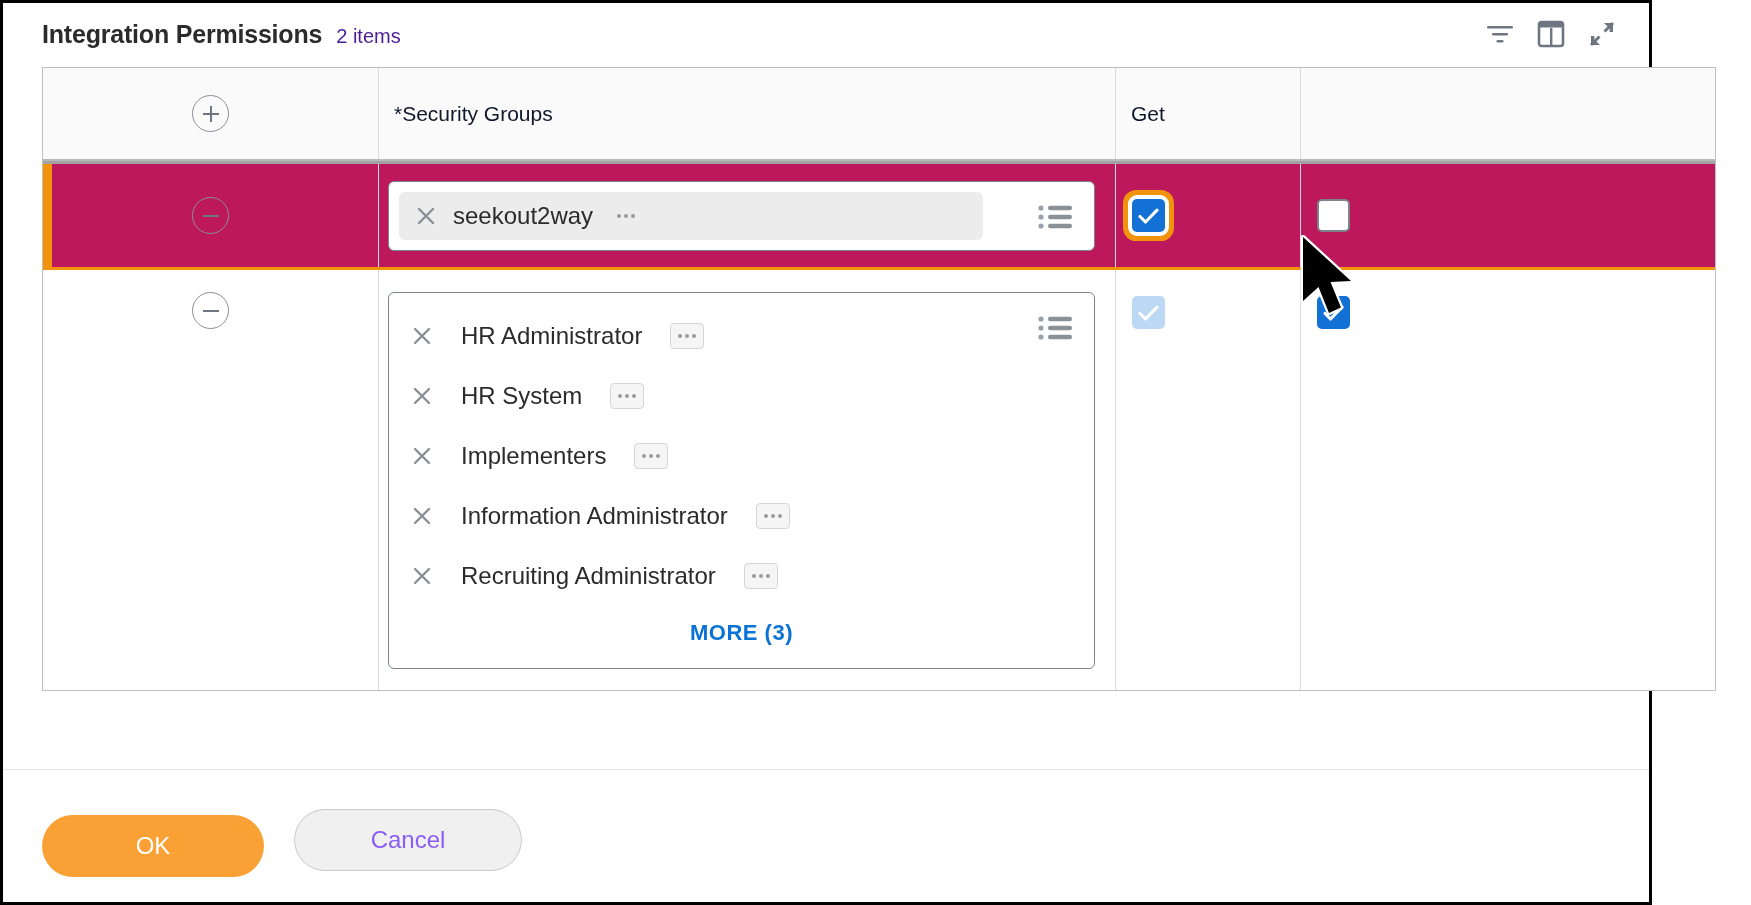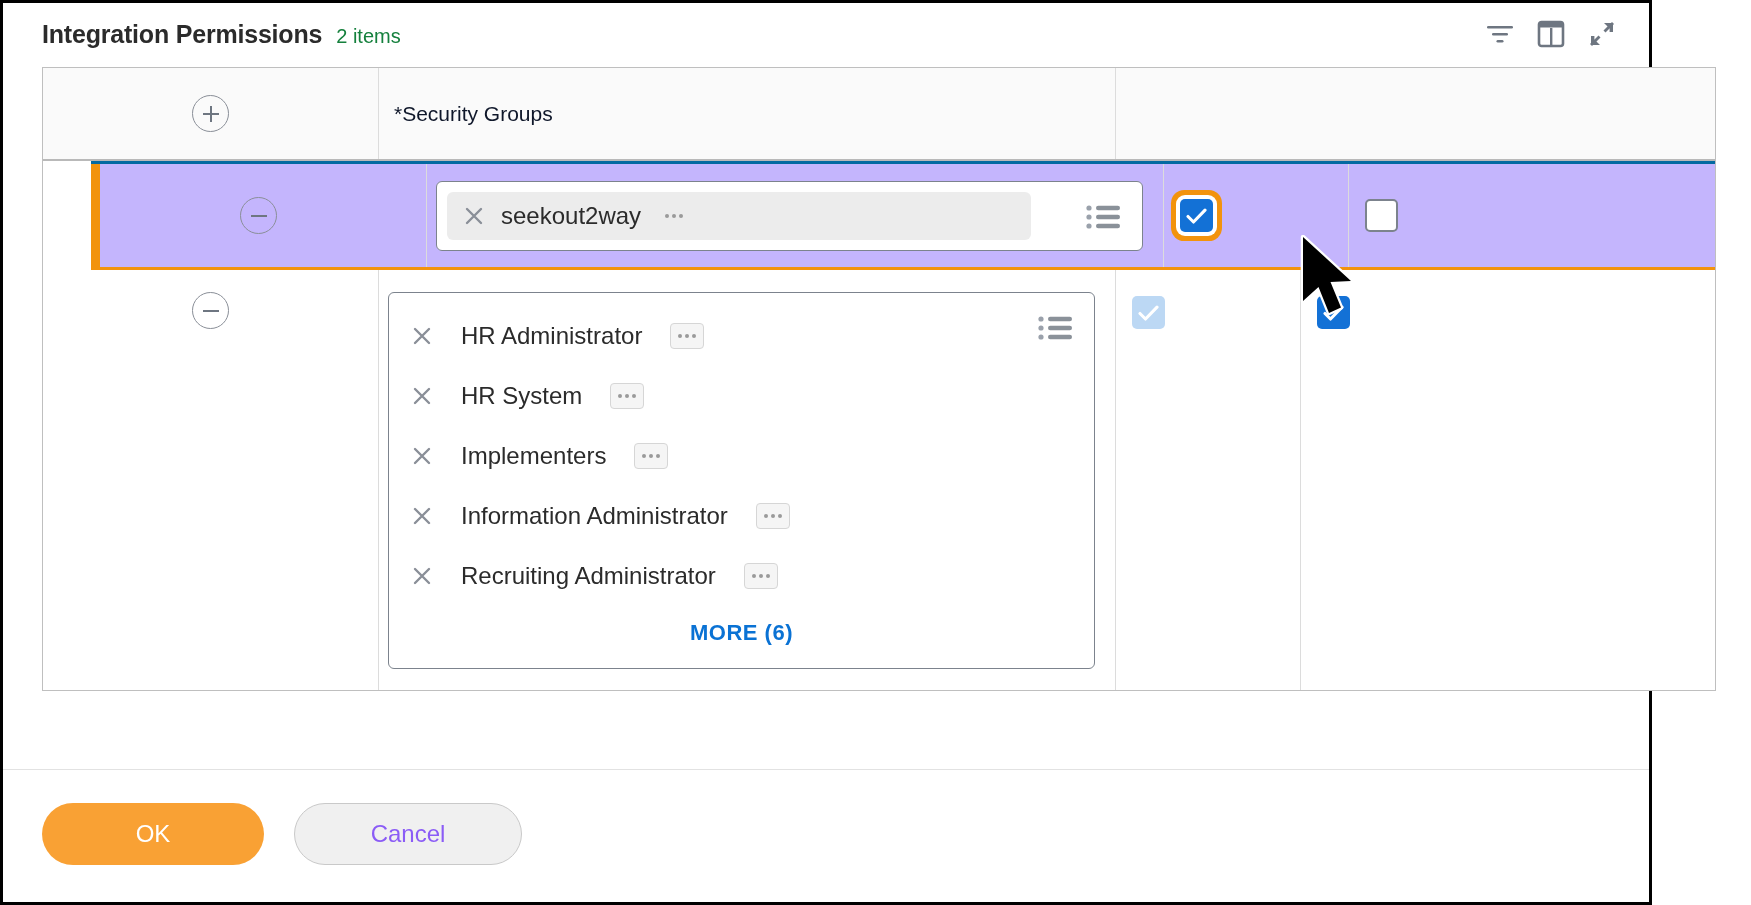--- a/index.html
+++ b/index.html
@@ -24,21 +24,21 @@
   }
   .header-title-wrap {
     display: flex; align-items: baseline; gap: 14px;
     margin-left: 39px;
   }
   .panel-title {
     font-size: 25px; font-weight: bold; color: #2b2b2b;
     letter-spacing: -0.2px;
   }
   .panel-count {
-    font-size: 20px; color: #15803d;
+    font-size: 20px; color: #4c1d95;
   }
   .header-icons {
     position: absolute; right: 32px; top: 16px;
     display: flex; align-items: center; gap: 21px;
   }
   .hdr-icon {
     width: 30px; height: 30px;
     display: flex; align-items: center; justify-content: center;
     cursor: pointer;
   }
@@ -78,24 +78,23 @@
     width: 37px; height: 37px; border-radius: 50%;
     border: 1.6px solid #8a8f98;
     display: flex; align-items: center; justify-content: center;
     background: transparent; cursor: pointer;
   }
   .circle-btn svg { display: block; }
 
   
   .body-row { position: relative; background: #fff; }
   .body-row.selected {
-    background: #c4b5fd;
-    border-top: 3px solid #0369a1;
+    background: #be185d;
+    border-top: 3px solid #a3a3a3;
     border-bottom: 3px solid #f2930d;
-    margin-left: 48px;
   }
   .row-accent {
     position: absolute; left: 0; top: 0; bottom: 0;
     width: 9px; background: #f2930d;
   }
   .body-cell {
     border-right: 1px solid #dcdcdc;
     display: flex; align-items: flex-start;
     height: 100%;
     padding-top: 22px;
@@ -190,21 +189,21 @@
   .btn {
     border-radius: 999px;
     font-size: 24px;
     height: 62px;
     display: flex; align-items: center; justify-content: center;
     cursor: pointer;
     font-family: "Liberation Sans", sans-serif;
   }
   .btn-primary {
     background: #f9a134; color: #ffffff;
-    width: 222px; border: none;
+    width: 222px; border: none; margin-top: 12px;
   }
   .btn-secondary {
     background: #f0f0f0; color: #8b5cf6;
     width: 228px; border: 1.5px solid #c9c9c9;
   }
 
   
   .cursor { position: absolute; left: 1297px; top: 232px; pointer-events: none; }
 </style>
 </head>
@@ -251,20 +250,23 @@
         <span class="circle-btn">
           <svg width="20" height="20" viewBox="0 0 20 20">
             <rect x="9" y="2" width="2" height="16" fill="#6e7681"></rect>
             <rect x="2" y="9" width="16" height="2" fill="#6e7681"></rect>
           </svg>
         </span>
       </div>
       <div class="hdr-cell col-groups">
         <span>*Security Groups</span>
       </div>
+      <div class="hdr-cell col-get">
+        <span>Get</span>
+      </div>
     </div>
 
     <div class="grid-row body-row row1 selected">
       <div class="row-accent"></div>
 
       <div class="body-cell col-handle center-h">
         <span class="circle-btn">
           <svg width="20" height="20" viewBox="0 0 20 20">
             <rect x="2" y="9" width="16" height="2" fill="#6e7681"></rect>
           </svg>
@@ -387,21 +389,21 @@
                 </svg>
             </span>
             <span class="label">Recruiting Administrator</span>
             <span class="dots-btn">
                 <i></i>
                 <i></i>
                 <i></i>
               </span>
           </div>
 
-          <div class="more-link">MORE (6)</div>
+          <div class="more-link">MORE (3)</div>
 
           <span class="prompt-icon">
             <svg width="34" height="26" viewBox="0 0 34 26">
               <circle cx="3" cy="4" r="2.6" fill="#9aa1ab"></circle>
               <circle cx="3" cy="13" r="2.6" fill="#9aa1ab"></circle>
               <circle cx="3" cy="22" r="2.6" fill="#9aa1ab"></circle>
               <rect x="10" y="1.8" width="24" height="4.4" rx="2.2" fill="#8a9199"></rect>
               <rect x="10" y="10.8" width="24" height="4.4" rx="2.2" fill="#8a9199"></rect>
               <rect x="10" y="19.8" width="24" height="4.4" rx="2.2" fill="#8a9199"></rect>
             </svg>

